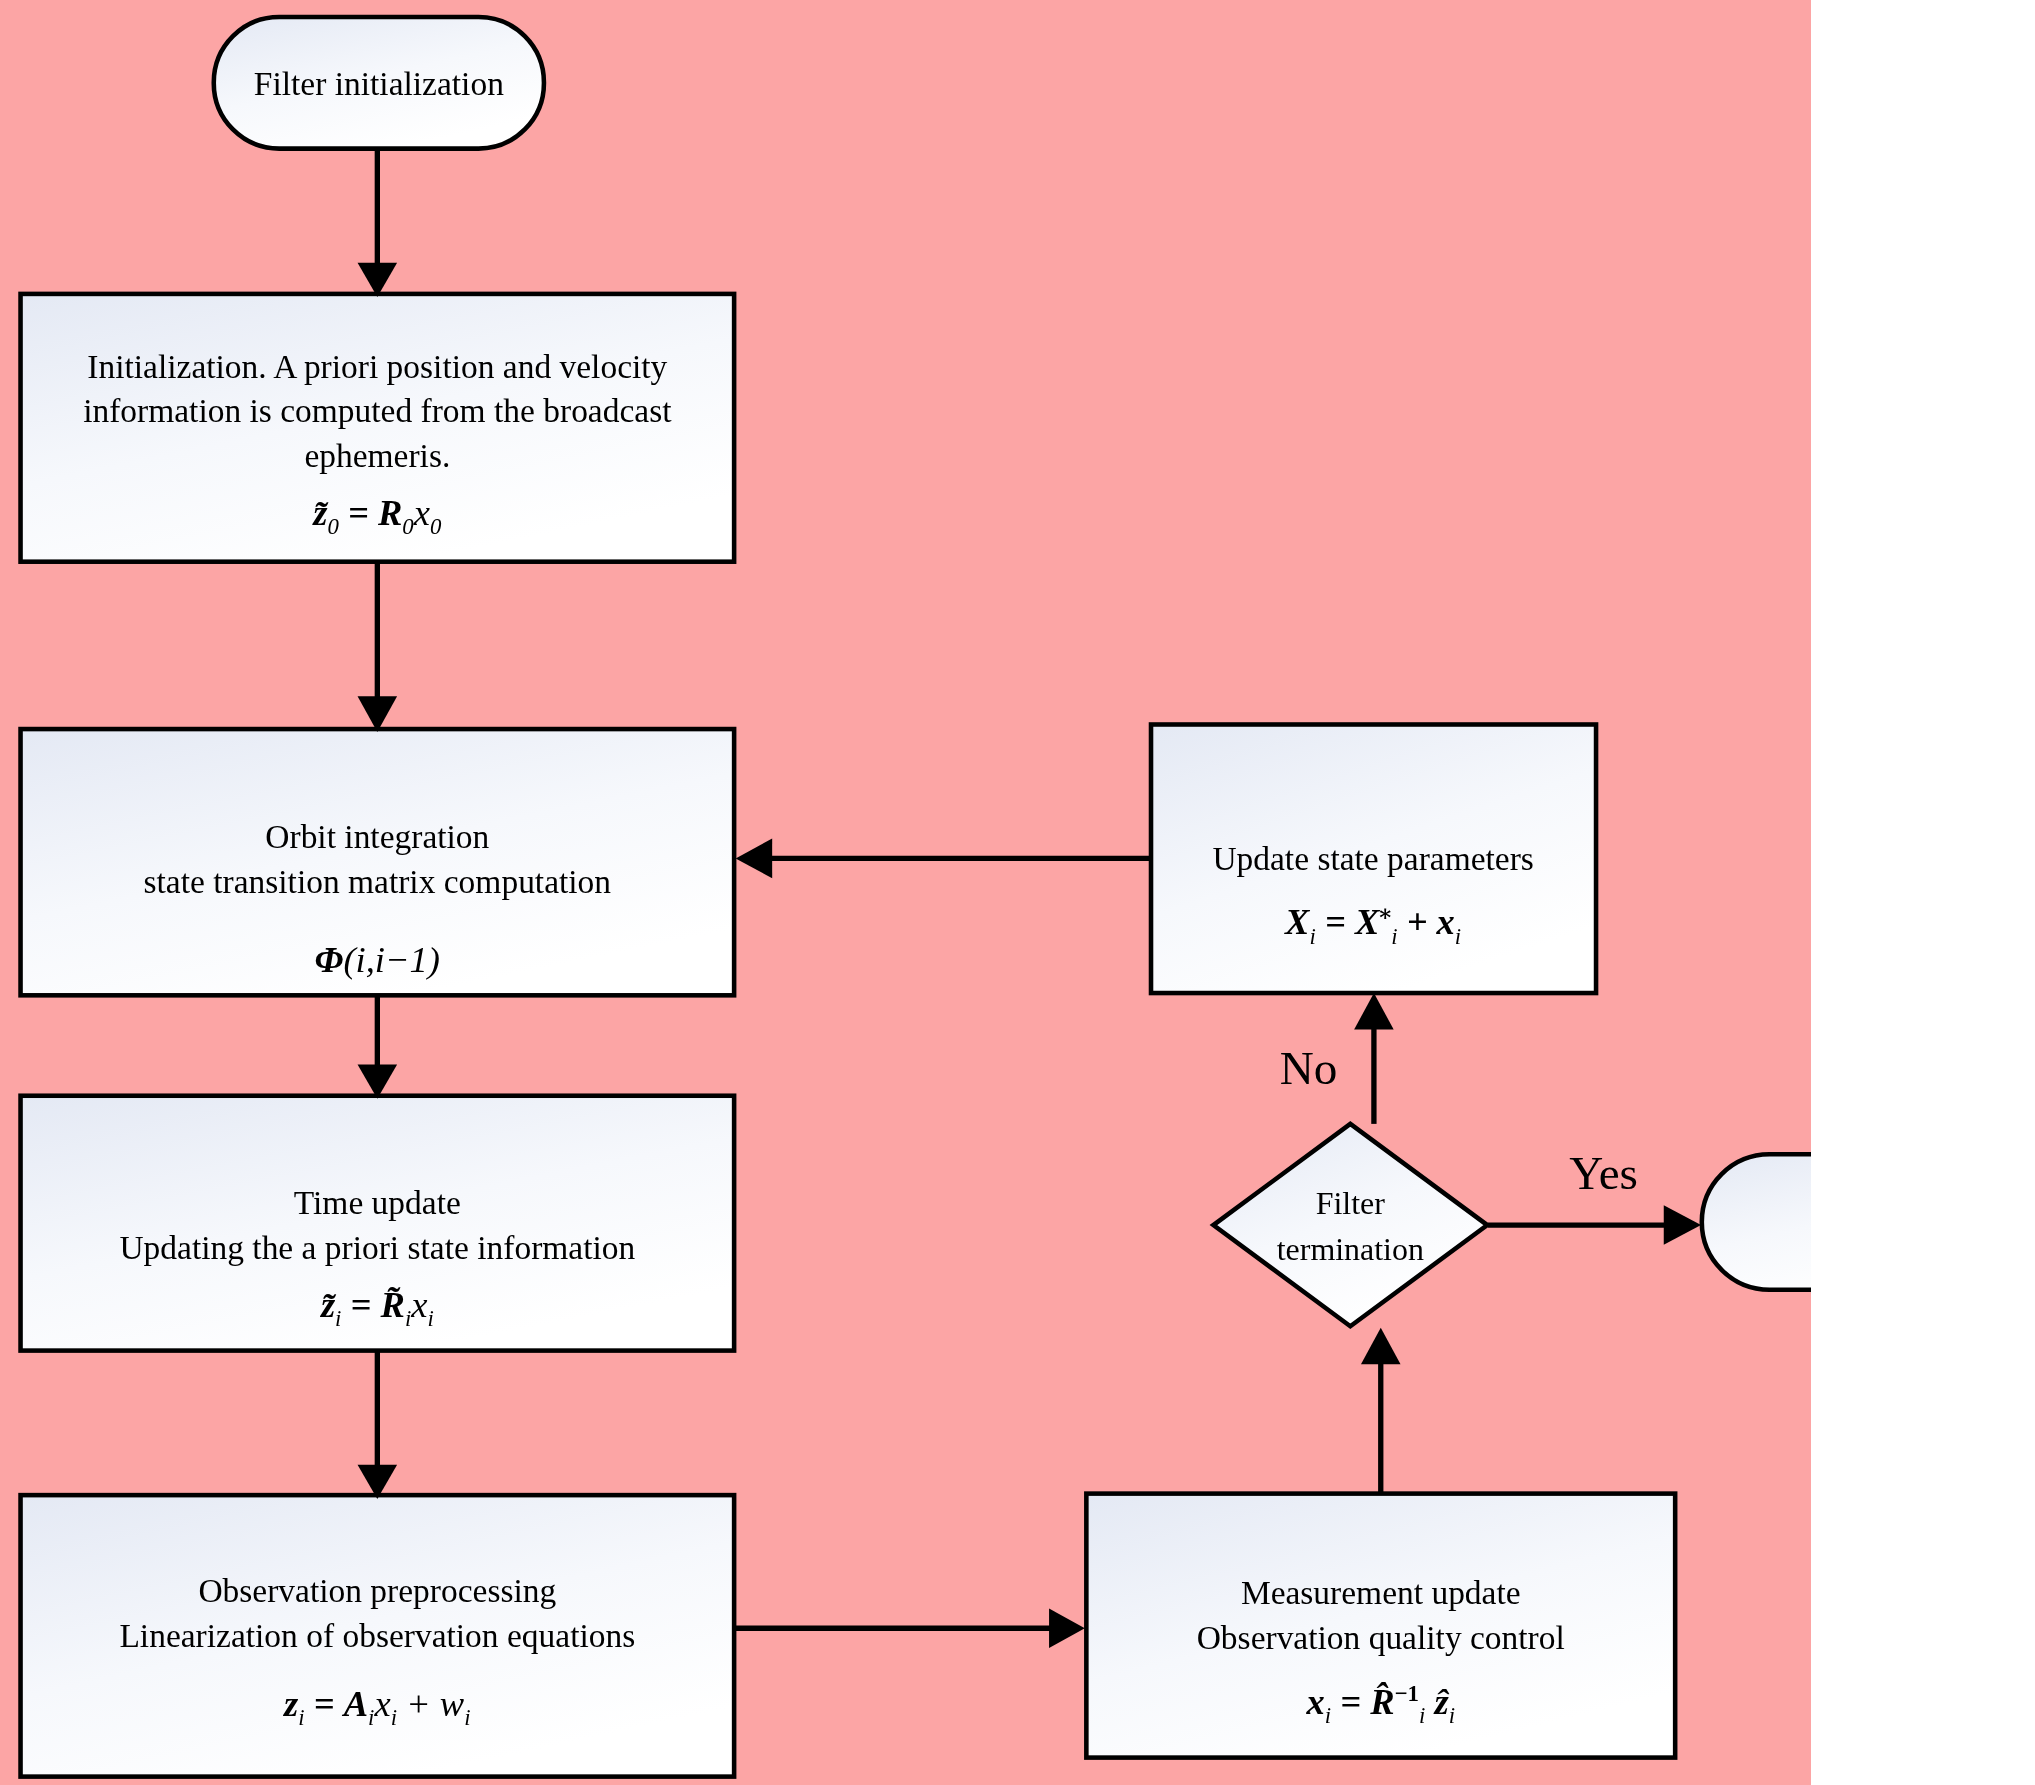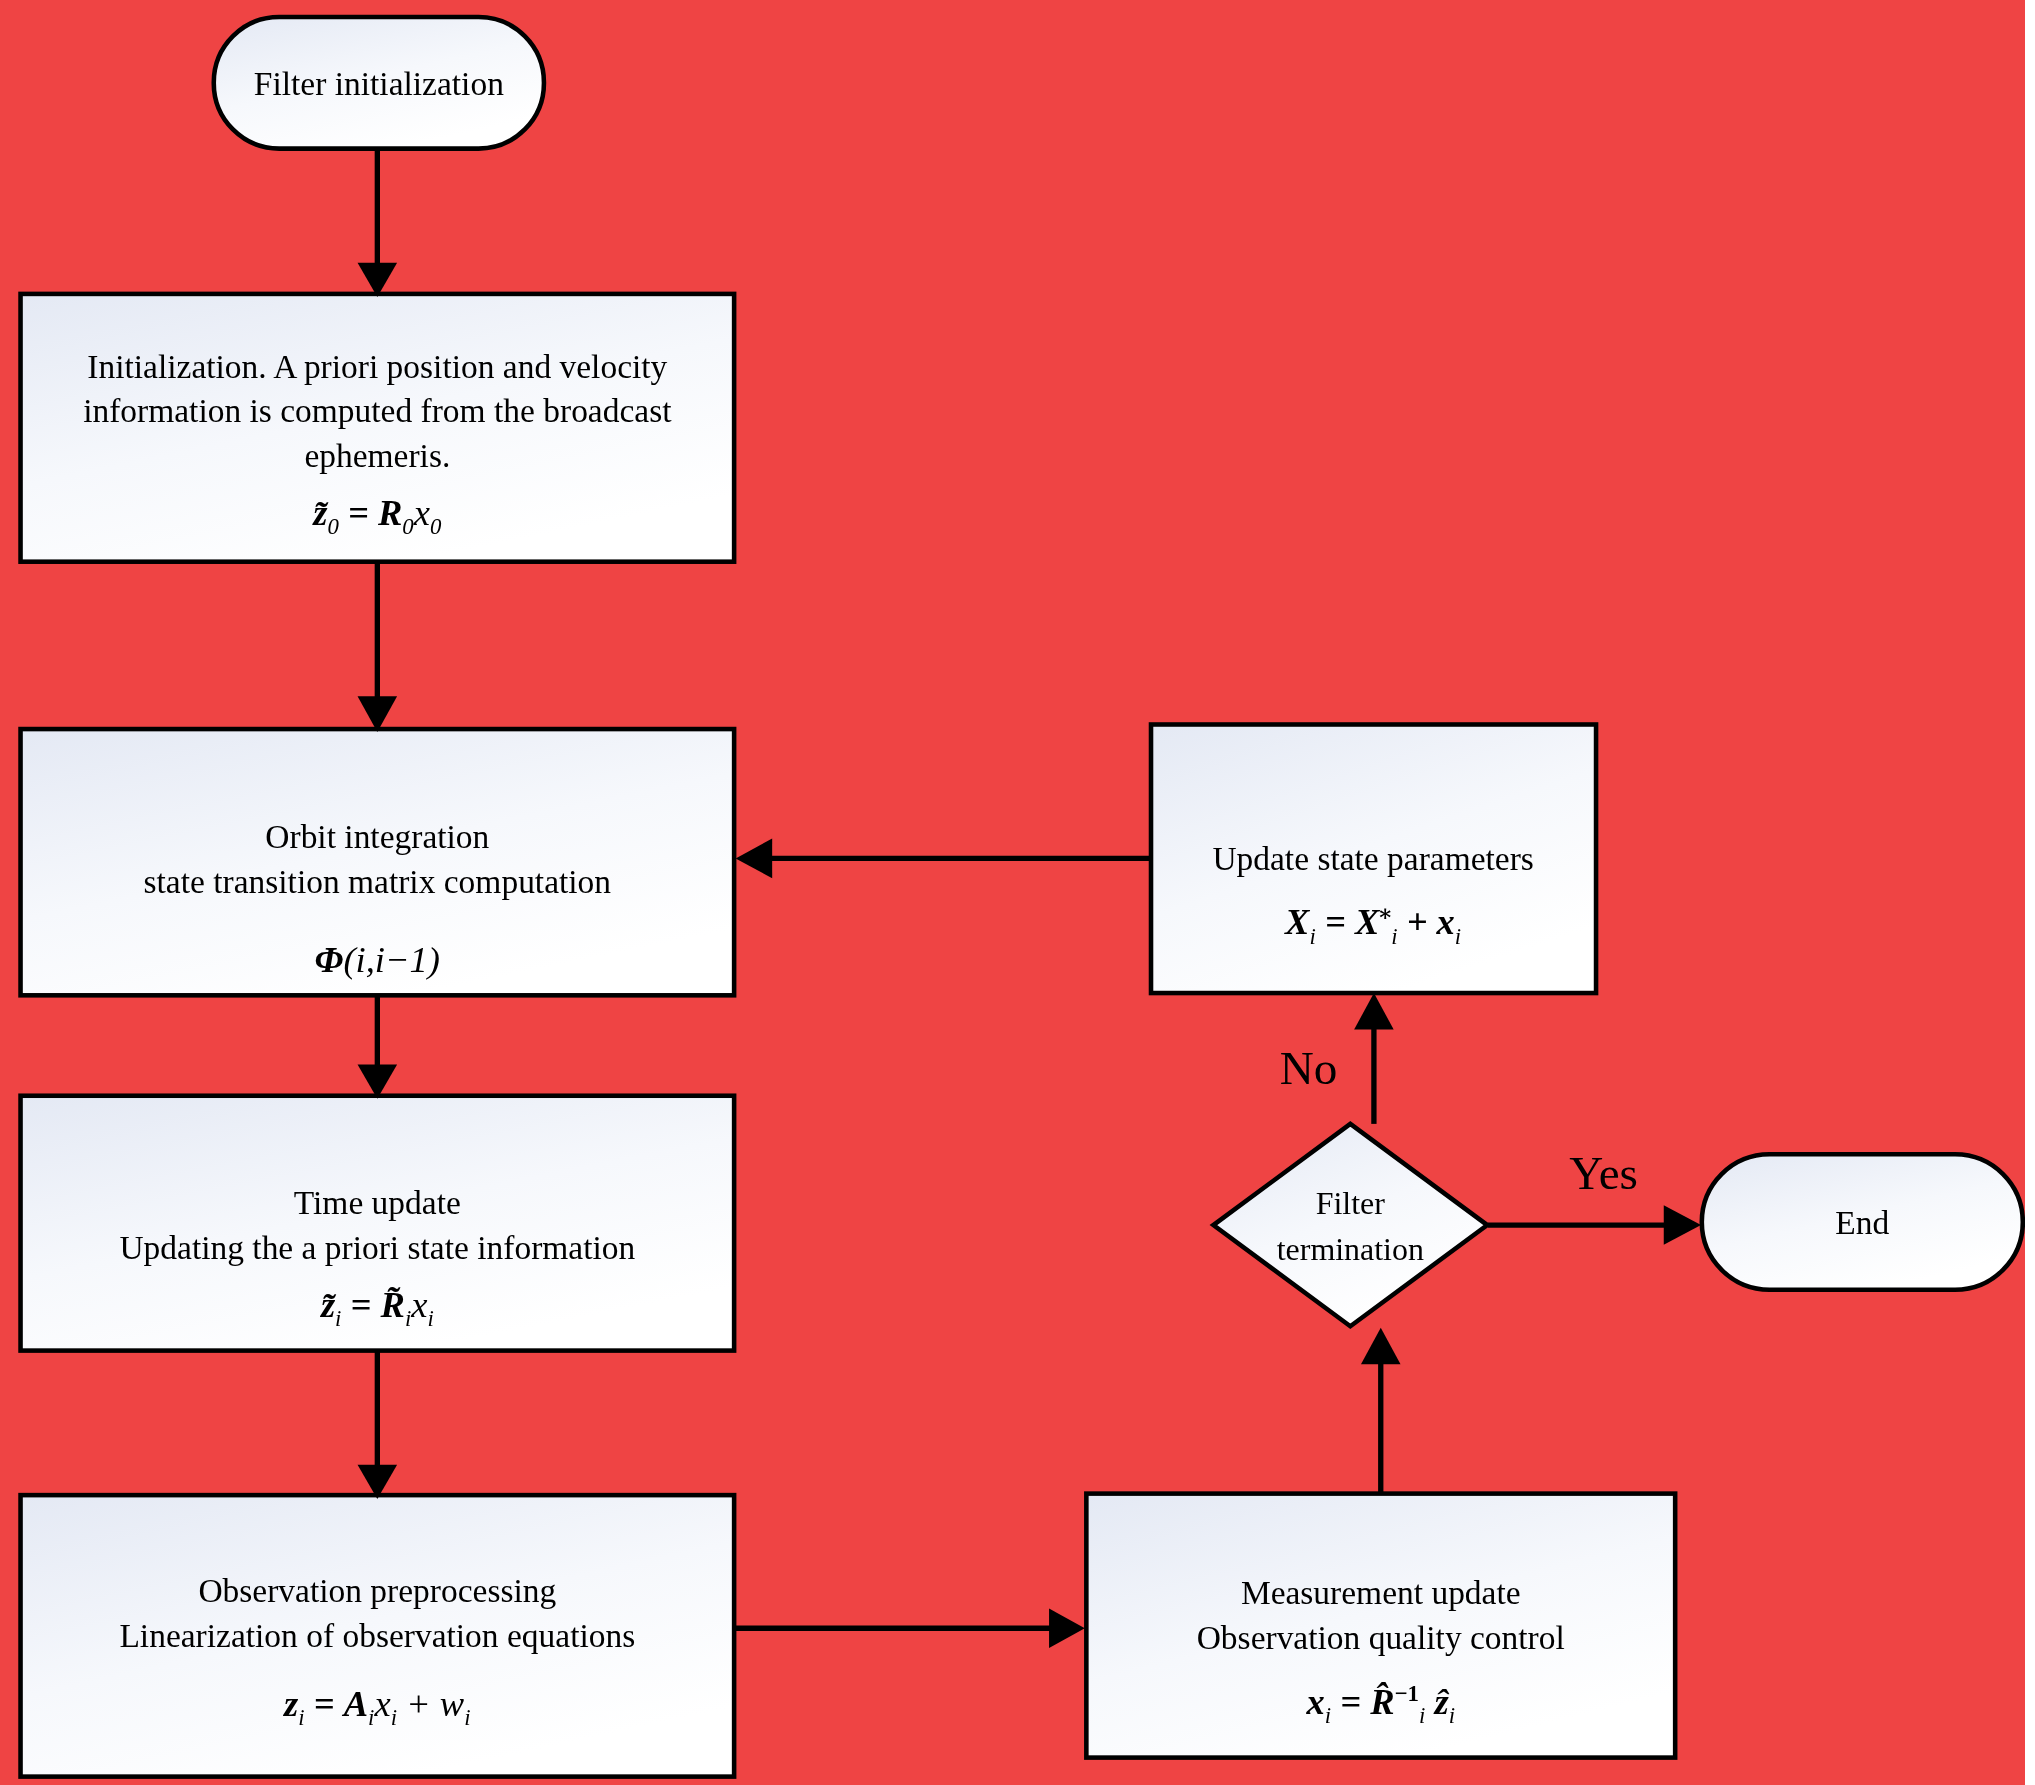--- a/index.html
+++ b/index.html
@@ -5,23 +5,23 @@
   html, body {
     margin: 0;
     padding: 0;
     background: #ffffff;
   }
   body {
     font-family: "Liberation Serif", "DejaVu Serif", serif;
   }
   #canvas {
     position: relative;
-    width: 2025px;
+    width: 1811px;
     height: 1786px;
-    background: #ef4444;
+    background: #fca5a5;
     overflow: hidden;
   }
   svg.flow {
     position: absolute;
     top: 0;
     left: 0;
     width: 2035px;
     height: 1786px;
   }
   .nodebox {

